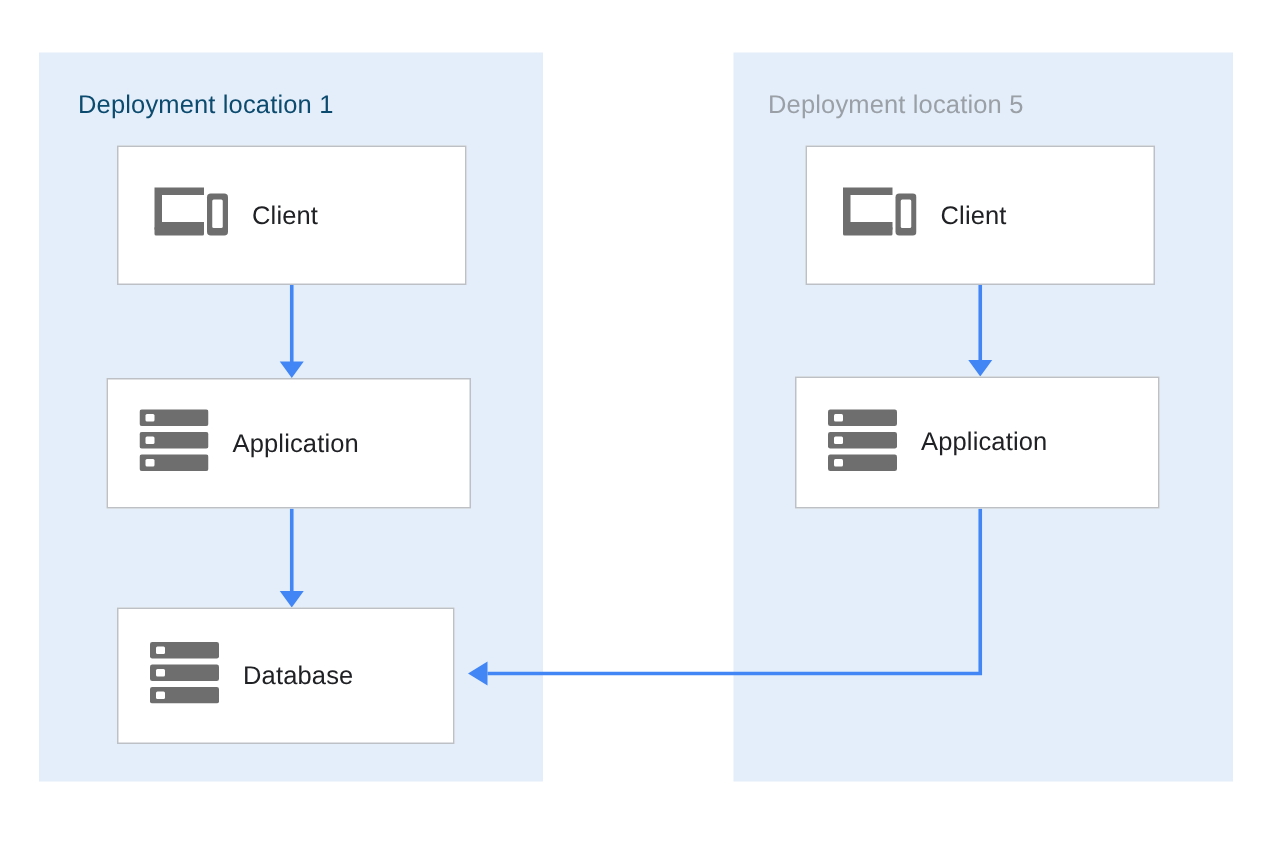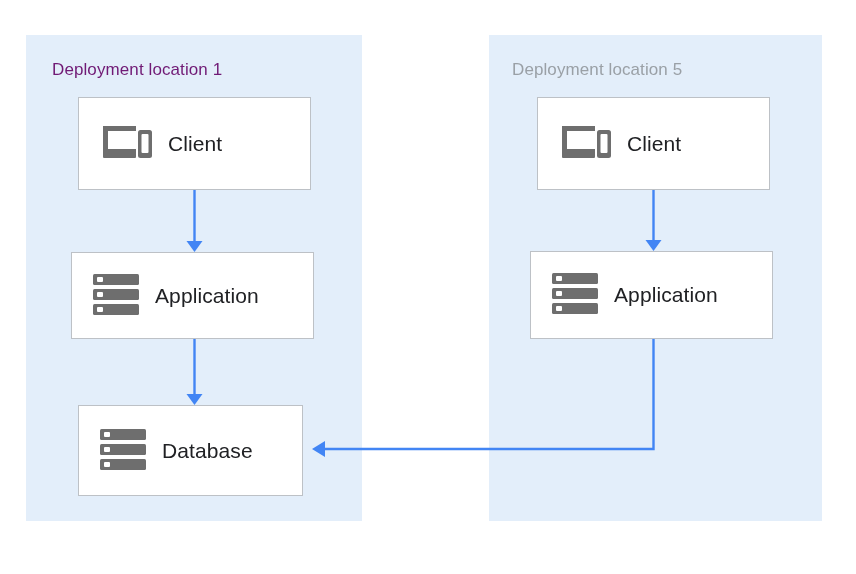--- a/index.html
+++ b/index.html
@@ -41,42 +41,42 @@
   }
   .node-icon {
     flex: 0 0 auto;
     display: block;
     margin-left: 21px;
     margin-right: 16px;
   }
   .node-label {
     flex: 0 0 auto;
     color: #202124;
-    font-size: 21px;
+    font-size: 17px;
     line-height: 24px;
     letter-spacing: 0.1px;
     white-space: nowrap;
   }
   .conn {
     position: absolute;
     left: 0;
     top: 0;
     width: 856px;
     height: 574px;
     overflow: visible;
     pointer-events: none;
   }
 </style>
 </head>
 <body>
 
 <div id="canvas">
 
   <div class="zone" id="zone-0" style="left: 26px; top: 35px; width: 336px; height: 486px; background: rgb(227, 238, 250);"></div>
-  <div class="zone-label" id="zone-label-0" style="left: 52px; top: 60px; color: #701a75;">Deployment location 1</div>
+  <div class="zone-label" id="zone-label-0" style="left: 52px; top: 60px; color: #0c4a6e;">Deployment location 1</div>
 
   <div class="zone" id="zone-1" style="left: 489px; top: 35px; width: 333px; height: 486px; background: rgb(227, 238, 250);"></div>
   <div class="zone-label" id="zone-label-1" style="left: 512px; top: 60px; color: rgb(154, 160, 166);">Deployment location 5</div>
 
   <svg class="conn" viewBox="0 0 856 574">
     <g id="connector-group">
         <path d="M 194.5 190 L 194.5 243" stroke="#4285F4" stroke-width="2.4" fill="none"></path>
         <polygon points="194.5,252 186.5,241 202.5,241" fill="#4285F4"></polygon>
         <path d="M 194.5 339 L 194.5 396" stroke="#4285F4" stroke-width="2.4" fill="none"></path>
         <polygon points="194.5,405 186.5,394 202.5,394" fill="#4285F4"></polygon>

